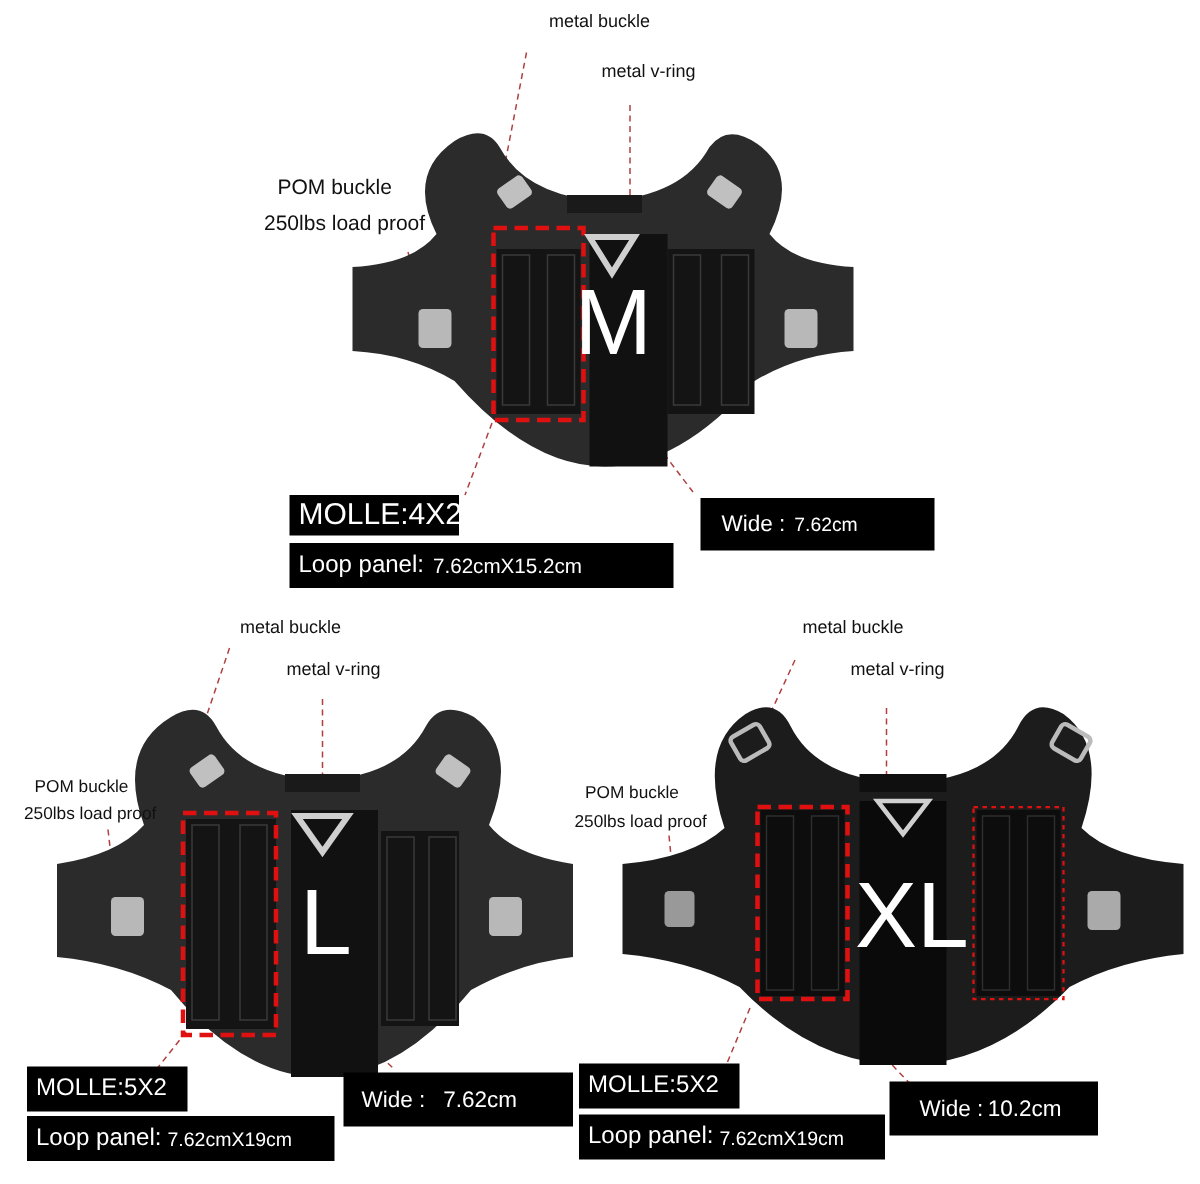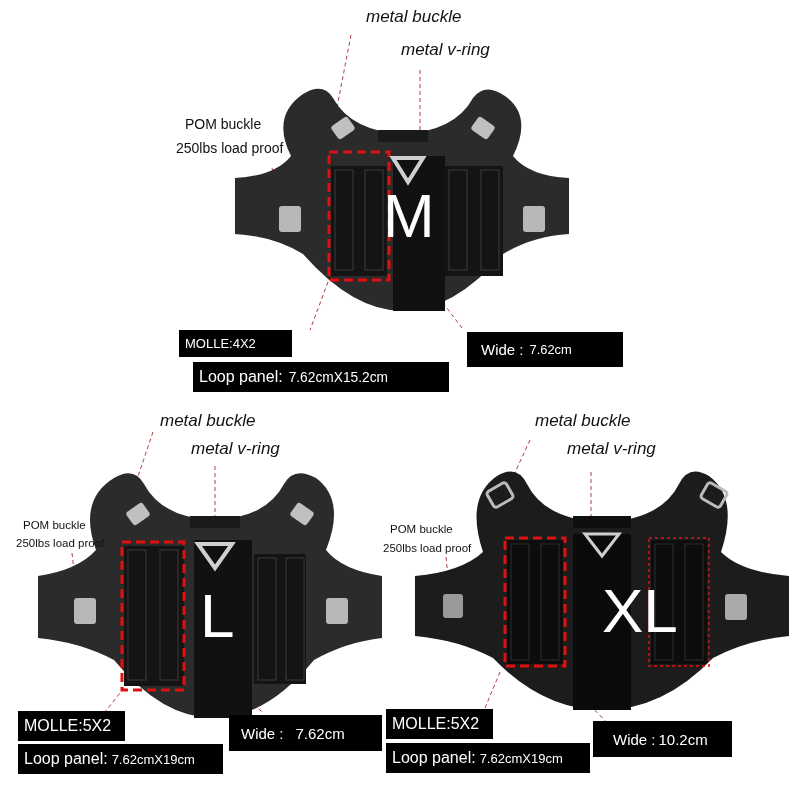--- a/index.html
+++ b/index.html
@@ -1,19 +1,19 @@
 <!DOCTYPE html>
 <html><head>
 <meta charset="utf-8">
 <style>
   * { box-sizing: border-box; margin: 0; padding: 0; }
   html, body { width: 800px; height: 789px; background: #ffffff; overflow: hidden; }
   body { position: relative; font-family: "Liberation Sans", "DejaVu Sans", sans-serif; color: #111; }
   .label { position: absolute; white-space: nowrap; color: #111; }
-  .lbl-lg { font-size: 17px; font-style: italic; }
+  .lbl-lg { font-size: 12px; }
   .lbl-md { font-size: 14px; }
   .lbl-sm { font-size: 11.5px; line-height: 16px; }
   .box { position: absolute; background: #000; color: #fff; white-space: nowrap; padding: 0 6px; display: flex; align-items: center; }
   .box .val { font-weight: normal; margin-left: 6px; font-size: 0.86em; }
   .box .val.big { font-size: 1.0em; }
   svg.harness { position: absolute; overflow: visible; }
   .big-letter { position: absolute; color: #fff; font-size: 62px; font-family: "Liberation Sans", sans-serif; line-height: 1; }
   svg.leaders { position: absolute; left: 0; top: 0; width: 800px; height: 789px; pointer-events: none; }
 </style>
 </head>
@@ -62,21 +62,21 @@
     <rect x="100" y="34" width="20" height="16" rx="3" fill="#c0c0c0" transform="rotate(-35 110 42)"></rect>
     <rect x="240" y="34" width="20" height="16" rx="3" fill="#c0c0c0" transform="rotate(35 250 42)"></rect>
   </svg>
   <div class="big-letter" style="left:383px;top:185px;">M</div>
 
   <div class="label lbl-lg" style="left:366px;top:7px;">metal buckle</div>
   <div class="label lbl-lg" style="left:401px;top:40px;">metal v-ring</div>
   <div class="label lbl-md" style="left:185px;top:116px;">POM buckle</div>
   <div class="label lbl-md" style="left:176px;top:140px;">250lbs load proof</div>
 
-  <div class="box" style="left:179px;top:330px;width:113px;height:27px;font-size:13px;">
+  <div class="box" style="left:193px;top:330px;width:113px;height:27px;font-size:20px;">
     <span>MOLLE:4X2</span>
   </div>
   <div class="box" style="left:193px;top:362px;width:256px;height:30px;font-size:16px;">
     <span>Loop panel:</span>
     <span class="val">7.62cmX15.2cm</span>
   </div>
   <div class="box" style="left:467px;top:332px;width:156px;height:35px;font-size:15px;padding-left:14px;">
     <span>Wide :</span>
     <span class="val">7.62cm</span>
   </div>
@@ -136,21 +136,21 @@
         <rect x="272" y="76" width="18" height="116"></rect>
     </g>
     <rect x="92" y="70" width="60" height="128" fill="none" stroke="#e01010" stroke-width="3" stroke-dasharray="9,5"></rect>
     <rect x="236" y="70" width="60" height="128" fill="none" stroke="#e01010" stroke-width="1.5" stroke-dasharray="3,3"></rect>
     <path d="M172 66 L206 66 L189 88 Z" fill="none" stroke="#cfcfcf" stroke-width="3"></path>
     <rect x="30" y="126" width="20" height="24" rx="3" fill="#999"></rect>
     <rect x="312" y="126" width="22" height="26" rx="3" fill="#aaa"></rect>
     <rect x="76" y="18" width="22" height="18" rx="3" fill="none" stroke="#bbb" stroke-width="3" transform="rotate(-30 87 27)"></rect>
     <rect x="290" y="18" width="22" height="18" rx="3" fill="none" stroke="#bbb" stroke-width="3" transform="rotate(30 301 27)"></rect>
   </svg>
-  <div class="big-letter" style="left:602px;top:580px;">XL</div>
+  <div class="big-letter" style="left:570px;top:580px;">XL</div>
 
   <div class="label lbl-lg" style="left:535px;top:411px;">metal buckle</div>
   <div class="label lbl-lg" style="left:567px;top:439px;">metal v-ring</div>
   <div class="label lbl-sm" style="left:390px;top:521px;">POM buckle</div>
   <div class="label lbl-sm" style="left:383px;top:540px;">250lbs load proof</div>
 
   <div class="box" style="left:386px;top:709px;width:107px;height:30px;font-size:16px;">
     <span>MOLLE:5X2</span>
   </div>
   <div class="box" style="left:386px;top:743px;width:204px;height:30px;font-size:16px;">

